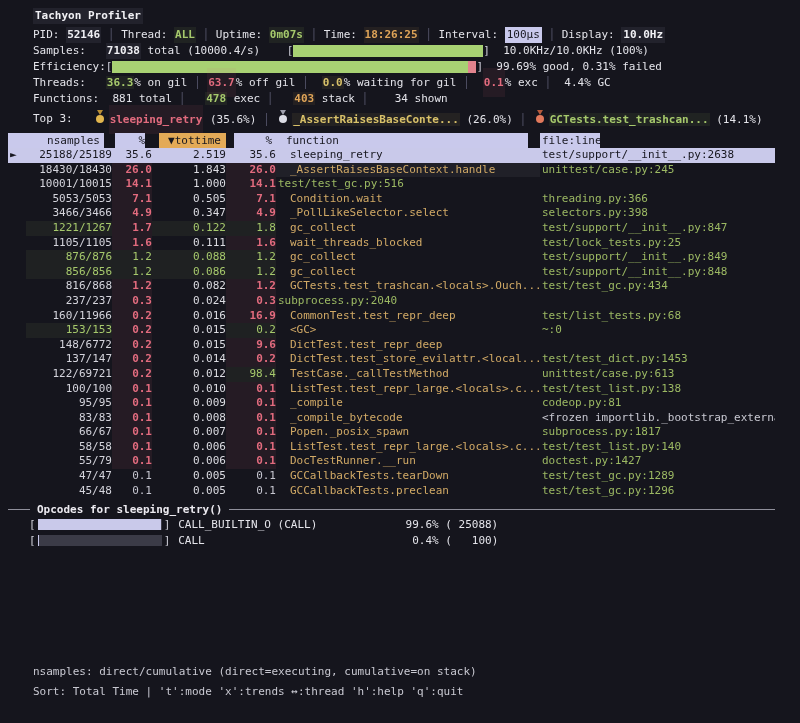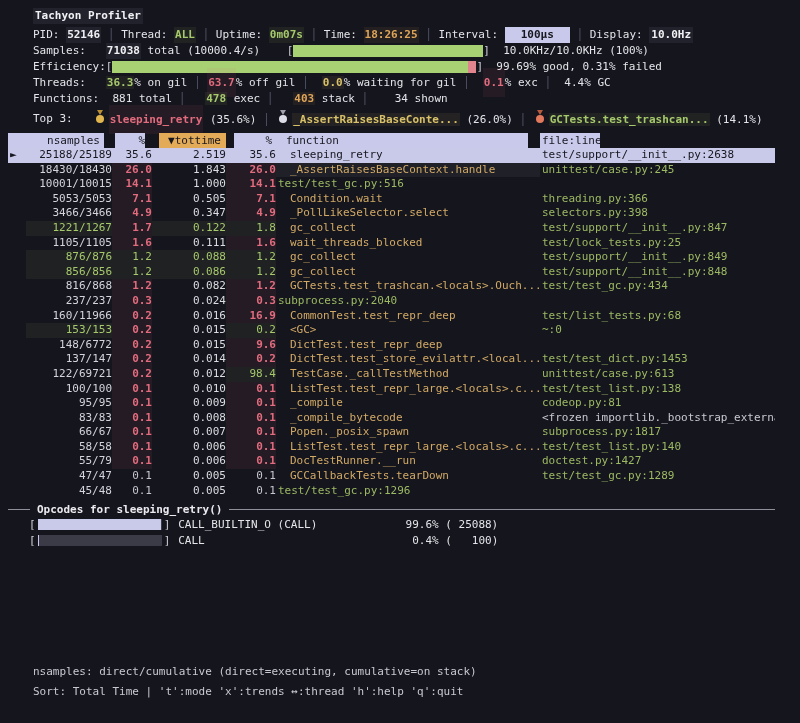--- a/index.html
+++ b/index.html
@@ -7,21 +7,21 @@
     font-family:"DejaVu Sans Mono",monospace;font-size:11px;
     position:relative;overflow:hidden;box-sizing:border-box;padding:8px 0 0 8px;}
   .line{height:16px;line-height:16px;white-space:pre;display:flex;align-items:center;}
   .top{padding-left:25px;}
   .m3{margin-top:3px;} .m4{margin-top:4px;}
   span{white-space:pre;}
   .tbox{background:#22222c;font-weight:bold;color:#f0f0f4;padding:0 2px;}
   .wv{color:#f0f0f4;font-weight:bold;background:#22222c;padding:0 1px;}
   .grn{color:#a6c96c;font-weight:bold;background:rgba(166,201,108,.08);padding:0 1px;}
   .org{color:#dfa458;font-weight:bold;background:rgba(223,164,88,.08);padding:0 1px;}
-  .rev{background:#c9c9ec;color:#17171f;font-weight:bold;padding:0 16px;}
+  .rev{background:#c9c9ec;color:#17171f;font-weight:normal;padding:0 2px;}
   .redv{color:#e26b7e;font-weight:bold;background:rgba(226,107,126,.08);padding:8px 1px;}
   .yel{color:#d8c169;font-weight:bold;background:rgba(216,193,105,.08);padding:0 1px;}
   .sep{color:#55556a;}
   .bar{height:12px;display:inline-block;vertical-align:middle;}
   .bracket{color:#d0d0da;}
   
   .medal{position:relative;display:inline-block;width:10px;height:13px;margin:0 4px 0 2px;}
   .medal::before{content:"";position:absolute;top:0;left:2px;width:0;height:0;
     border-left:3px solid transparent;border-right:3px solid transparent;}
   .medal::after{content:"";position:absolute;bottom:0;left:1px;width:8px;height:8px;border-radius:50%;}
@@ -310,20 +310,21 @@
         <span class="c-c pl">0.1</span>
         <span class="c-fn ">GCCallbackTests.tearDown</span>
         <span class="c-file ">test/test_gc.py:1289</span>
       </div>
       <div class="trow">
         <span class="c-arrow"></span>
         <span class="c-ns ">45/48</span>
         <span class="c-d pl">0.1</span>
         <span class="c-tot ">0.005</span>
         <span class="c-c pl">0.1</span>
+        <span class="c-fn ">GCCallbackTests.preclean</span>
         <span class="c-file ">test/test_gc.py:1296</span>
       </div>
     </div>
 
   <div class="opdiv">
     <span class="dash dashL"></span>
     <span class="optitle">Opcodes for sleeping_retry()</span>
     <span class="dash dashR"></span>
   </div>
   <div id="opcodes-body">

